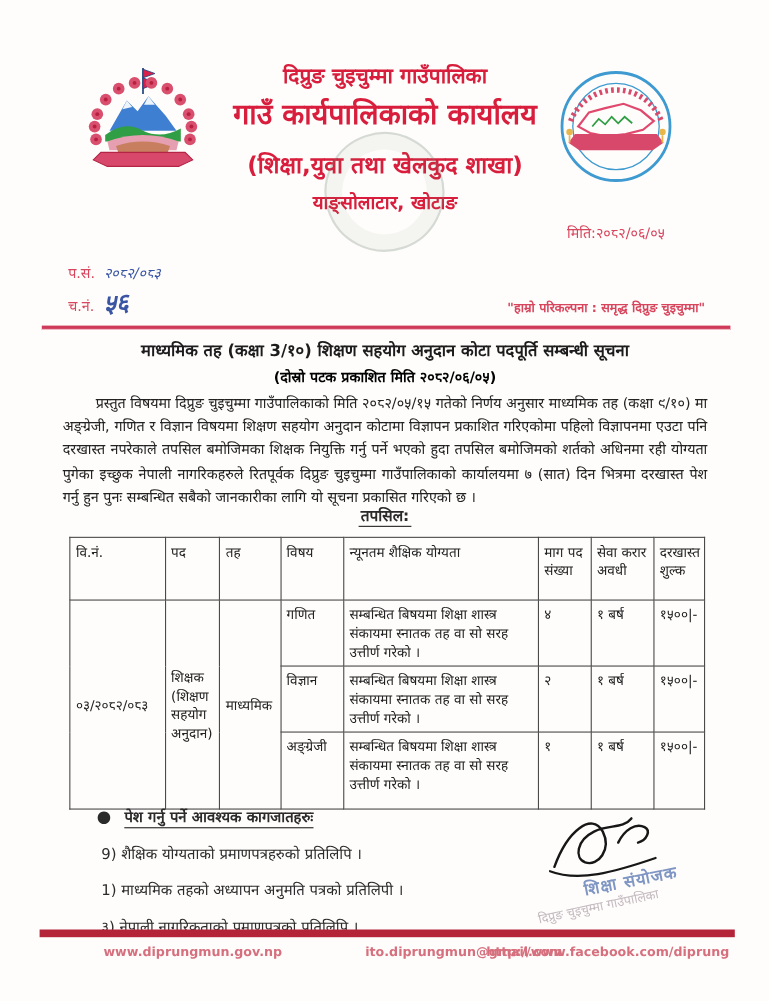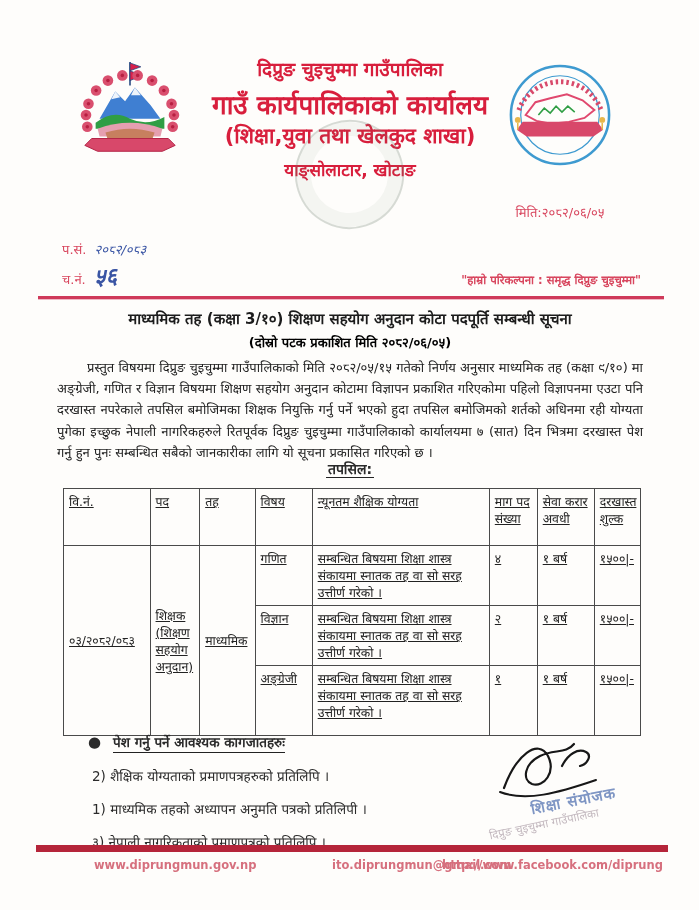--- a/index.html
+++ b/index.html
@@ -8,21 +8,21 @@
     background:#fefdfb;overflow:hidden;
     font-family:"DejaVu Sans","Liberation Sans",sans-serif;
     color:#2b2b2b;
   }
   
   .emblem{position:absolute;top:56px;left:76px;width:108px;height:112px;}
   .seal{position:absolute;top:60px;left:506px;width:108px;height:110px;}
   .head-center{position:absolute;left:170px;top:58px;width:360px;text-align:center;color:#d81e3c;}
   .muni-name{font-size:19px;font-weight:bold;line-height:1.25;}
   .office-name{font-size:26px;font-weight:bold;margin-top:8px;line-height:1.2;}
-  .dept-name{font-size:21px;font-weight:bold;margin-top:3px;line-height:1.2;}
+  .dept-name{font-size:21px;font-weight:bold;margin-top:17px;line-height:1.2;}
   .addr-line{font-size:17px;font-weight:bold;margin-top:9px;}
   .faint-stamp{
     position:absolute;left:295px;top:120px;width:105px;height:105px;border-radius:50%;
     border:2px solid rgba(110,130,110,.28);transform:rotate(-18deg);
     box-shadow:inset 0 0 0 14px rgba(120,140,120,.07);
   }
   .province-block{position:absolute;left:470px;top:203px;width:180px;text-align:center;color:#d8465e;font-size:13px;line-height:1.6;}
   .refs{position:absolute;left:62px;top:240px;font-size:13px;color:#d8465e;line-height:1.5;}
   .refs .row{display:flex;gap:8px;align-items:baseline;}
   .hand{color:#3a55a4;font-style:italic;}
@@ -34,21 +34,21 @@
   .subtitle{position:absolute;left:40px;top:333px;width:620px;text-align:center;font-size:13px;font-weight:bold;color:#000000;}
   .body-par{
     position:absolute;left:57px;top:357px;width:586px;
     font-size:13px;line-height:1.63;text-align:justify;text-indent:30px;color:#222;
   }
   .tbl-heading{position:absolute;left:40px;top:459px;width:620px;text-align:center;font-size:14px;font-weight:bold;}
   .tbl-heading span{border-bottom:1.5px solid #222;padding:0 2px;}
   
   table.vac{
     position:absolute;left:63px;top:488px;width:578px;border-collapse:collapse;
-    font-size:12.3px;color:#222;table-layout:fixed;text-decoration:underline;
+    font-size:12.3px;color:#222;table-layout:fixed;
   }
   table.vac th,table.vac td{border:1px solid #4a4a4a;padding:4px 5px;vertical-align:top;text-align:left;font-weight:normal;}
   table.vac th{height:48px;}
   table.vac .c-adv{width:15%;}  table.vac .c-post{width:8.6%;}
   table.vac .c-lvl{width:9.6%;} table.vac .c-subj{width:9.9%;}
   table.vac .c-qual{width:30.7%;} table.vac .c-num{width:8.3%;}
   table.vac .c-dur{width:9.9%;} table.vac .c-fee{width:8%;}
   table.vac td.mid{vertical-align:middle;}
   
   .docs{position:absolute;left:88px;top:733px;width:380px;font-size:13.5px;}
@@ -218,21 +218,21 @@
     </tr>
   </tbody>
     </table>
 
   <div class="docs">
     <div class="docs-head">
       <span class="bullet">●</span>
       <span class="txt">पेश गर्नु पर्ने आवश्यक कागजातहरुः</span>
     </div>
     <ol>
-      <li>2)  शैक्षिक योग्यताको प्रमाणपत्रहरुको प्रतिलिपि ।</li>
+      <li>9)  शैक्षिक योग्यताको प्रमाणपत्रहरुको प्रतिलिपि ।</li>
       <li>1)  माध्यमिक तहको अध्यापन अनुमति पत्रको प्रतिलिपी ।</li>
       <li>३)  नेपाली नागरिकताको प्रमाणपत्रको प्रतिलिपि ।</li>
     </ol>
   </div>
 
   <div class="sig-block">
     <svg class="sig-scribble" viewBox="0 0 120 75">
       <path d="M8,58 C20,25 42,8 52,26 C60,42 48,58 36,54 C26,50 28,34 44,26 C58,19 70,24 78,14 M66,36 C72,24 82,18 90,22 C96,25 92,34 84,36" fill="none" stroke="#171717" stroke-width="2.2" stroke-linecap="round"></path>
       <path d="M4,62 C30,72 62,63 100,50" fill="none" stroke="#171717" stroke-width="2" stroke-linecap="round"></path>
     </svg>

